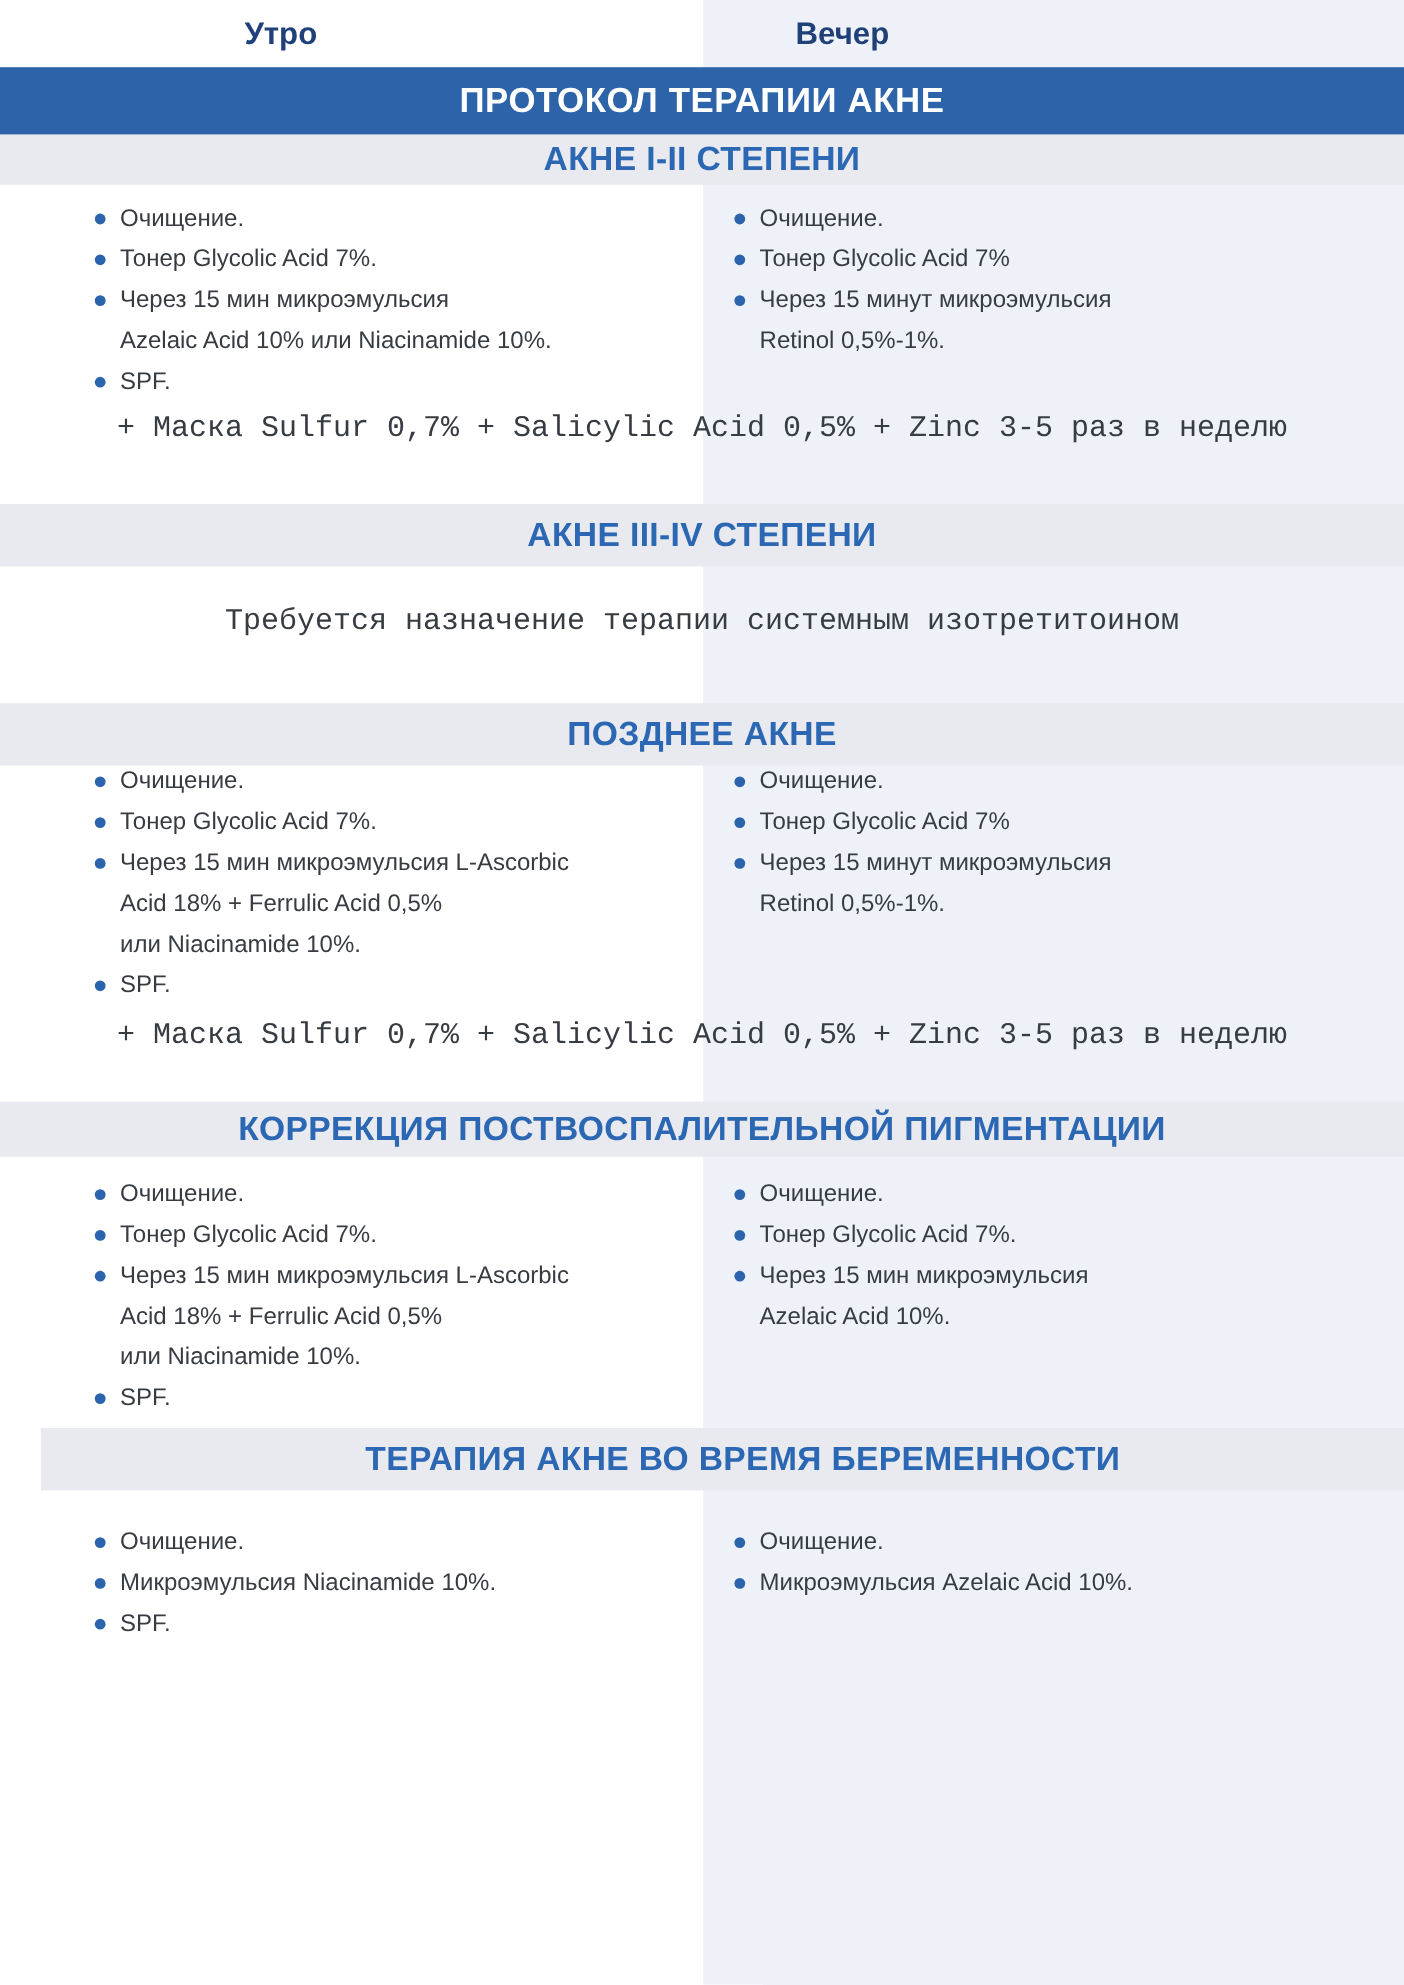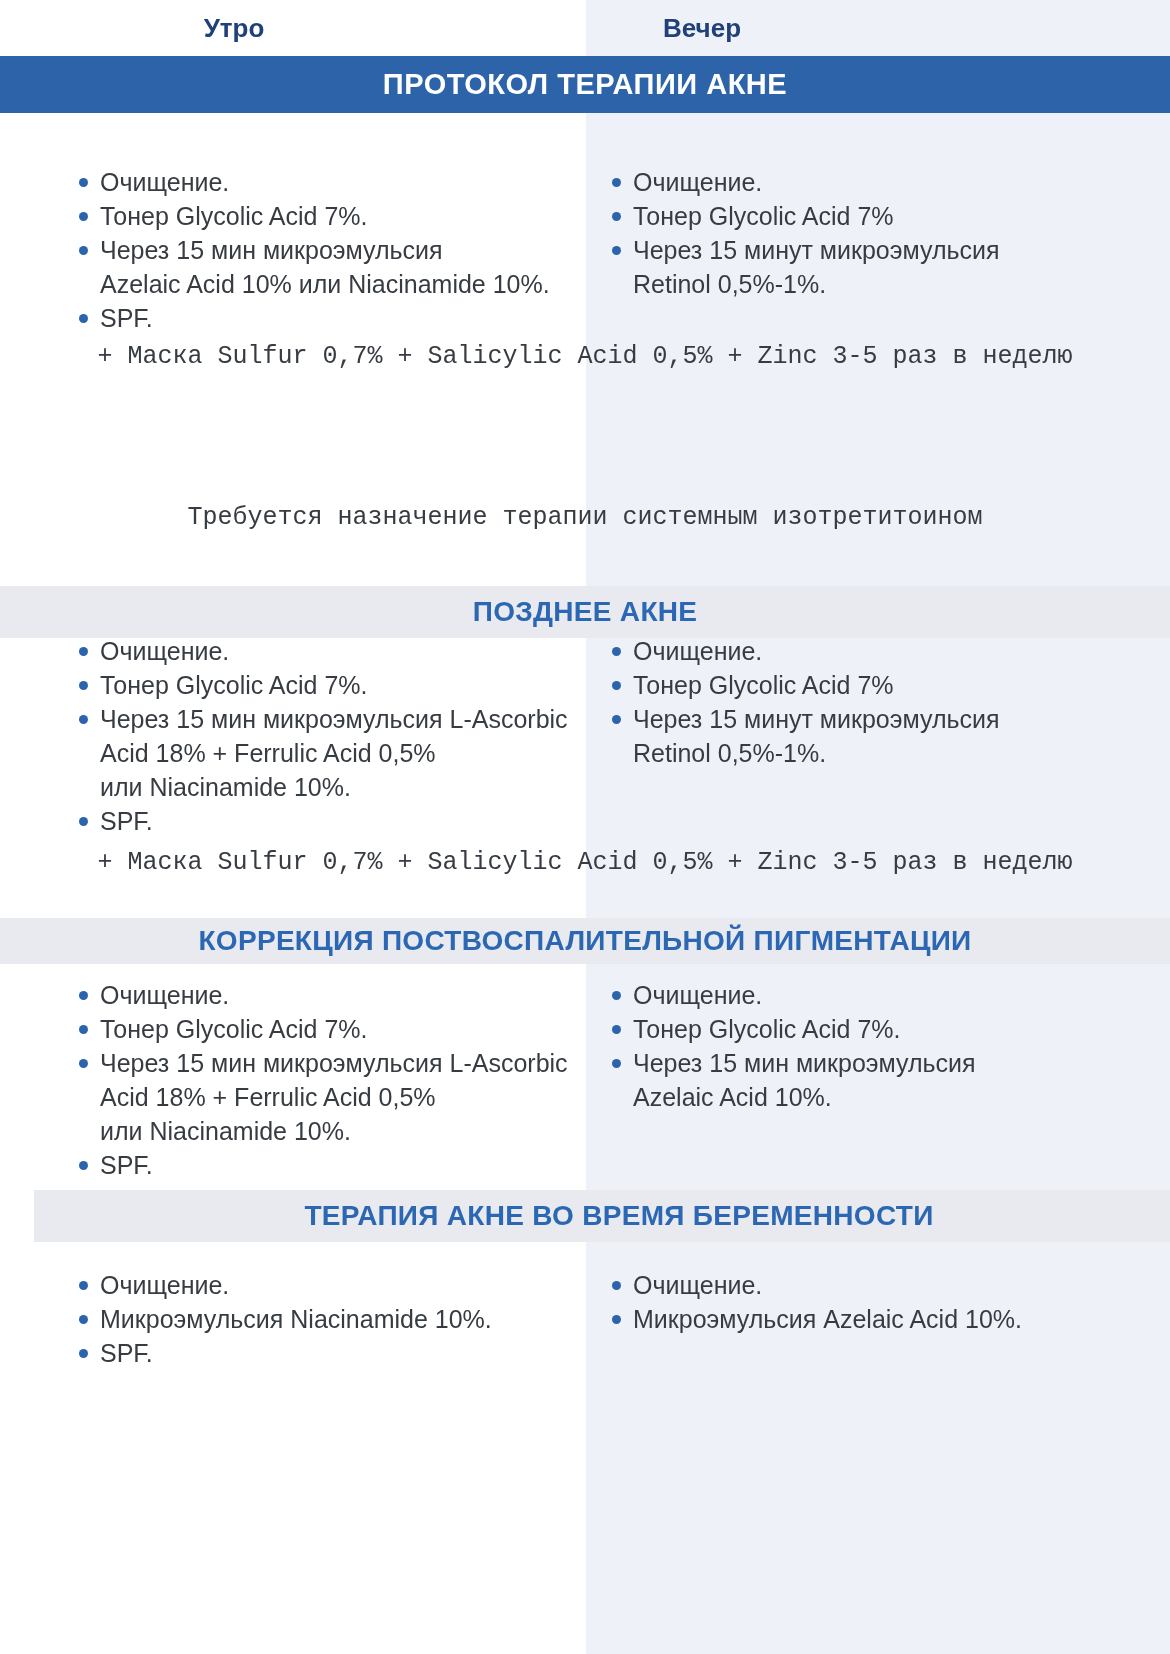--- a/index.html
+++ b/index.html
@@ -43,21 +43,21 @@
   .band-4 { top:918px;  height:46px; }
   .band-5 { top:1190px; height:52px;margin-left:34px; }
   
   .cols { position:absolute; left:0; width:1170px; }
   .cols-1 { top:165px; }
   .cols-2 { top:634px; }
   .cols-3 { top:978px; }
   .cols-4 { top:1268px; }
   ul.routine {
     position:absolute; top:0; list-style:none;
-    font-size:25px; line-height:34px;
+    font-size:20px; line-height:34px;
   }
   ul.morning-list { left:78px;  width:505px; }
   ul.evening-list { left:611px; width:540px; }
   ul.routine li {
     position:relative; padding-left:22px;
     white-space:pre-line;
   }
   ul.routine li::before {
     content:""; position:absolute; left:1px; top:13px;
     width:9px; height:9px; border-radius:50%;
@@ -79,37 +79,39 @@
 
   <div class="evening-bg"></div>
 
   <div class="header-row">
     <div class="header-cell">Утро</div>
     <div class="header-cell">Вечер</div>
   </div>
 
   <div class="title-band">ПРОТОКОЛ ТЕРАПИИ АКНЕ</div>
 
+  <div class="section-band band-1">АКНЕ I-II СТЕПЕНИ</div>
   <div class="cols cols-1">
     <ul class="routine morning-list">
         <li>Очищение.</li>
         <li>Тонер Glycolic Acid 7%.</li>
         <li>Через 15 мин микроэмульсия
 Azelaic Acid 10% или Niacinamide 10%.</li>
         <li>SPF.</li>
       </ul>
     <ul class="routine evening-list">
         <li>Очищение.</li>
         <li>Тонер Glycolic Acid 7%</li>
         <li>Через 15 минут микроэмульсия
 Retinol 0,5%-1%.</li>
       </ul>
   </div>
   <div class="note note-1">+ Маска Sulfur 0,7% + Salicylic Acid 0,5% + Zinc 3-5 раз в неделю</div>
 
+  <div class="section-band band-2">АКНЕ III-IV СТЕПЕНИ</div>
   <div class="note note-2">Требуется назначение терапии системным изотретитоином</div>
 
   <div class="section-band band-3">ПОЗДНЕЕ АКНЕ</div>
   <div class="cols cols-2">
     <ul class="routine morning-list">
         <li>Очищение.</li>
         <li>Тонер Glycolic Acid 7%.</li>
         <li>Через 15 мин микроэмульсия L-Ascorbic
 Acid 18% + Ferrulic Acid 0,5%
 или Niacinamide 10%.</li>

